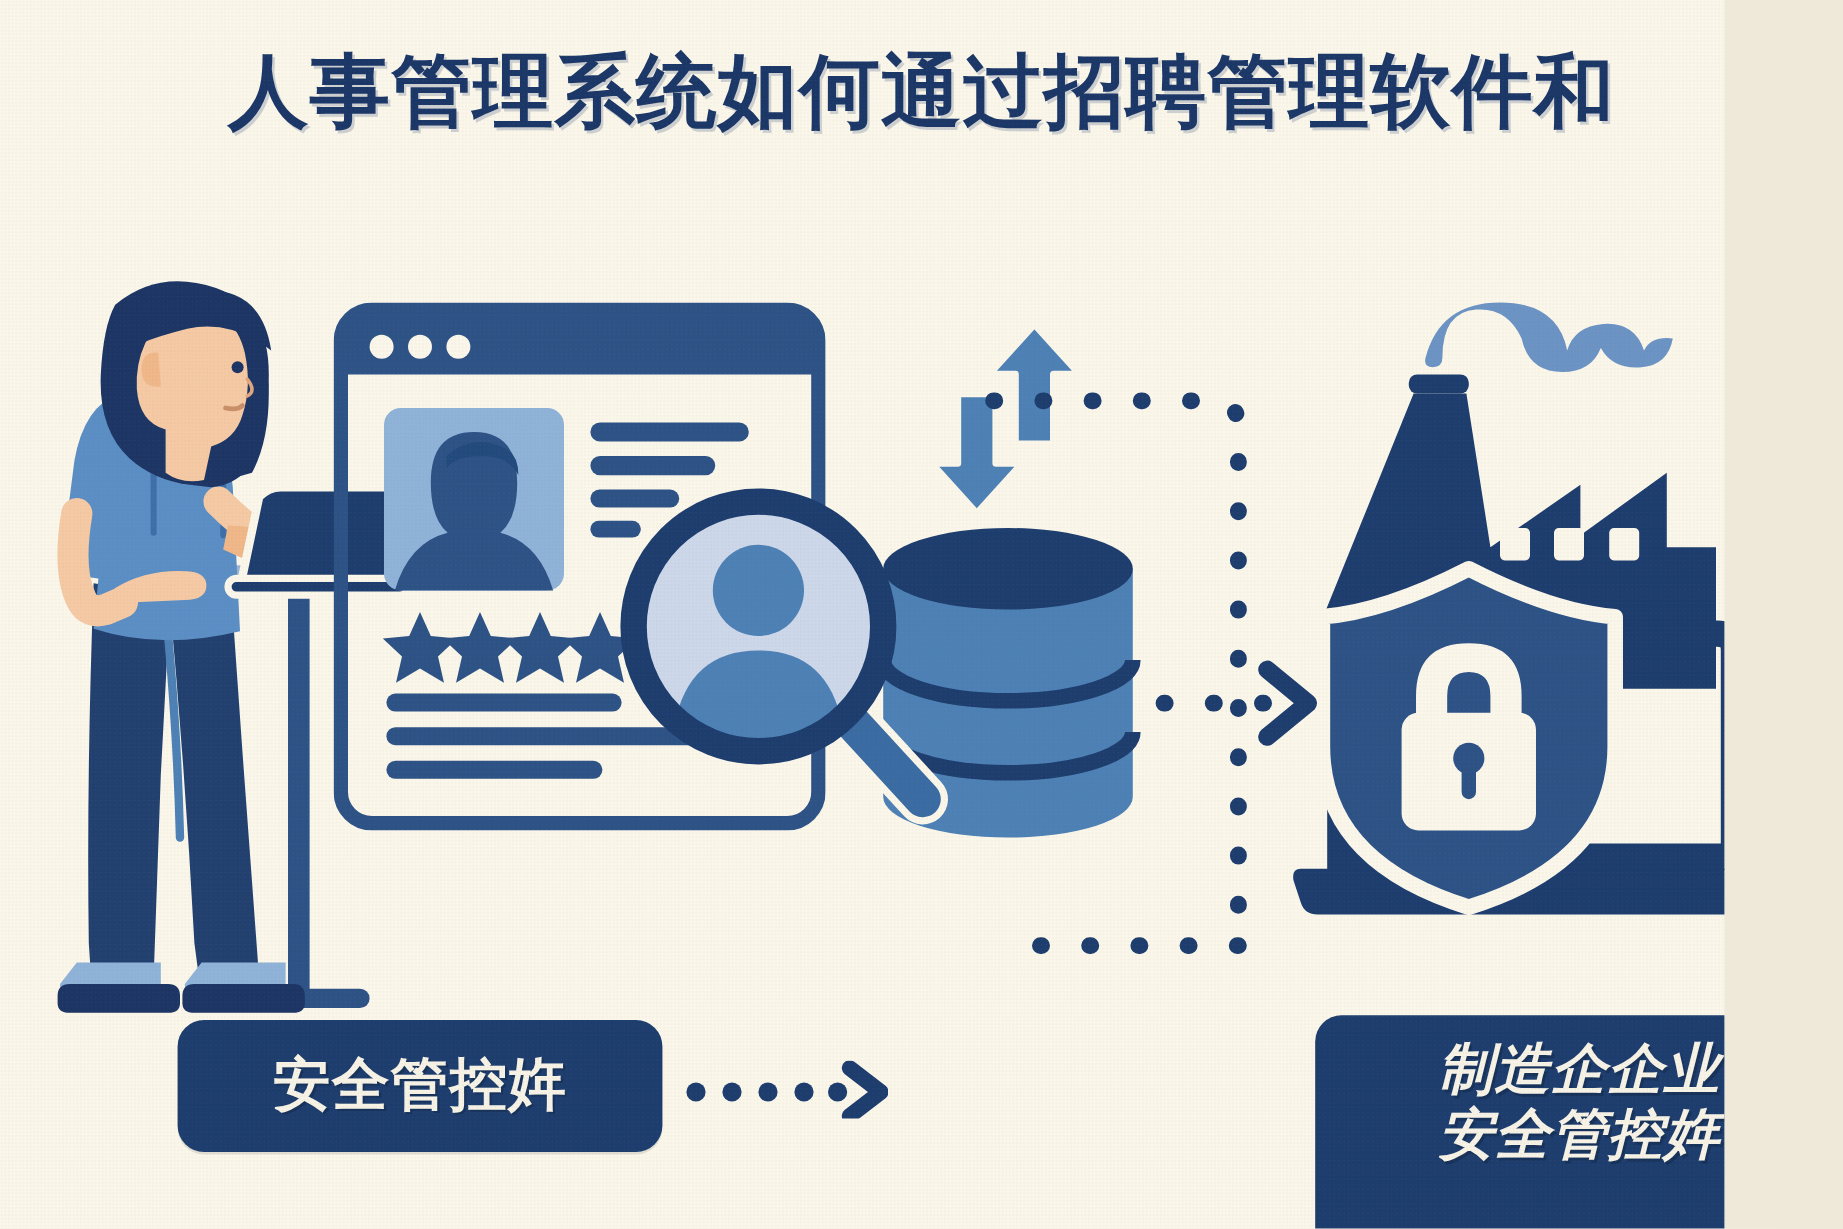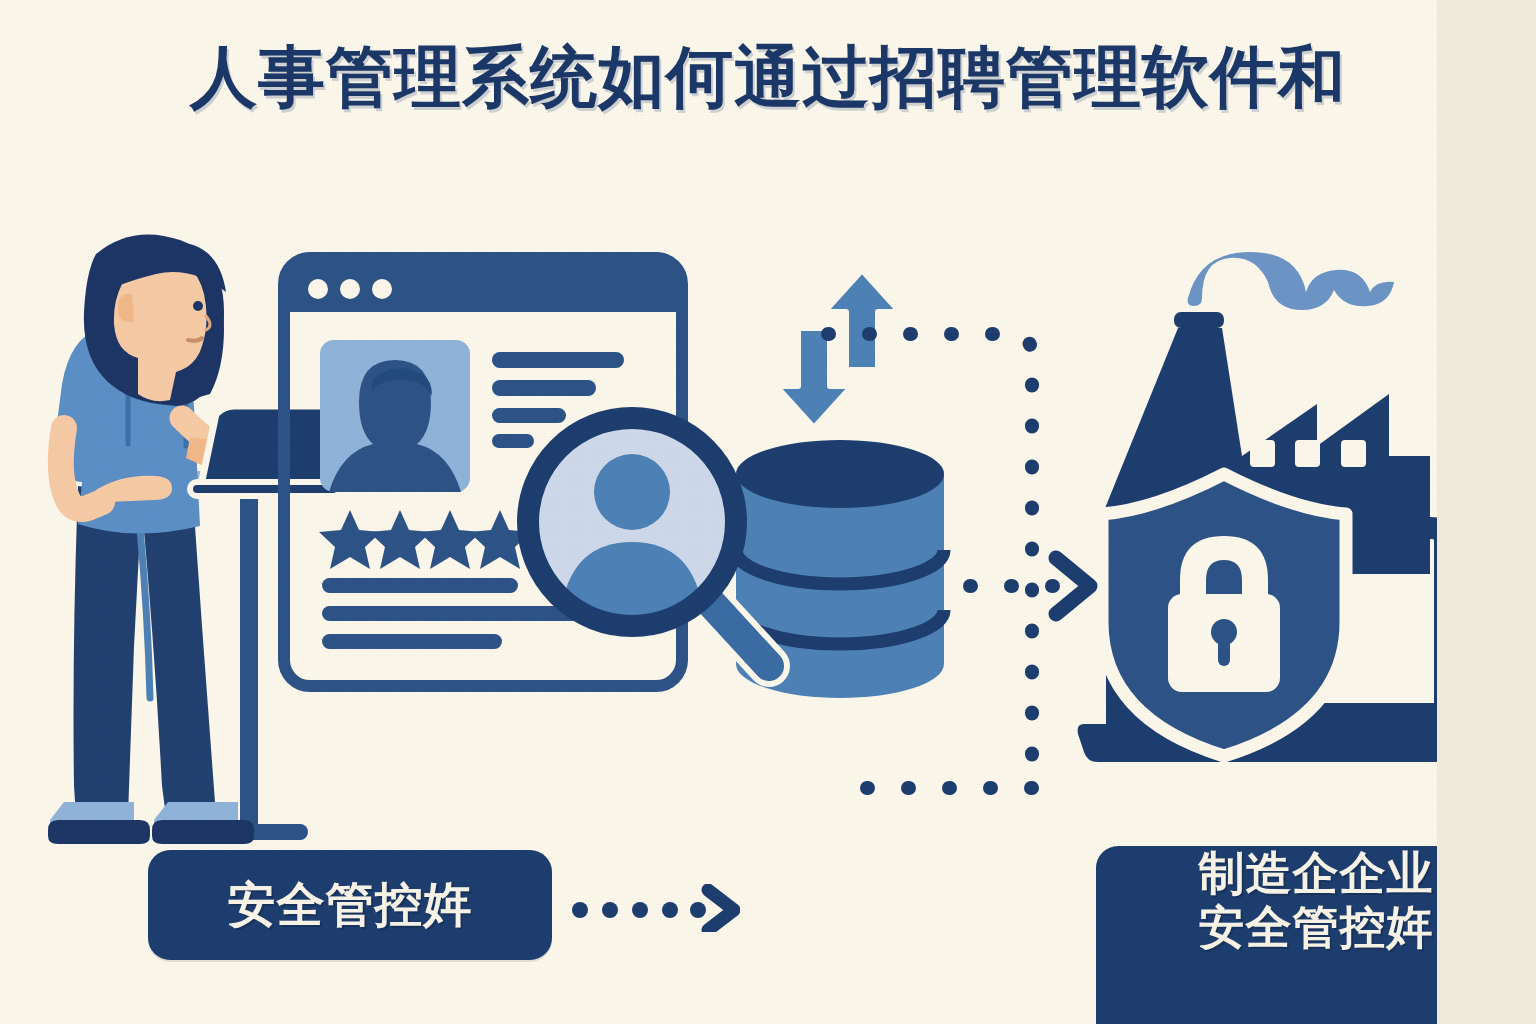--- a/index.html
+++ b/index.html
@@ -60,21 +60,21 @@
     text-align:center;
     letter-spacing:1px;
     white-space:pre-line;
     text-shadow:2px 2px 0 rgba(0,0,0,.18);
   }
   #chip1{ left:148px; top:850px; width:404px; height:110px; }
   #chip2{ left:738px; top:850px; width:288px; height:110px; }
   #chip3{
     left:1096px; top:846px; width:440px; height:178px;
     border-radius:22px 22px 0 0;
-    align-items:flex-start; 
+    align-items:flex-start; padding-top:18px;font-style:italic;
   }
   #chip3 .clabel{ font-size:46px; line-height:1.18; }
 
   
   #chipflow{ position:absolute; left:568px; top:884px; z-index:41; }
 </style>
 </head>
 <body>
 
 <div id="stage">

